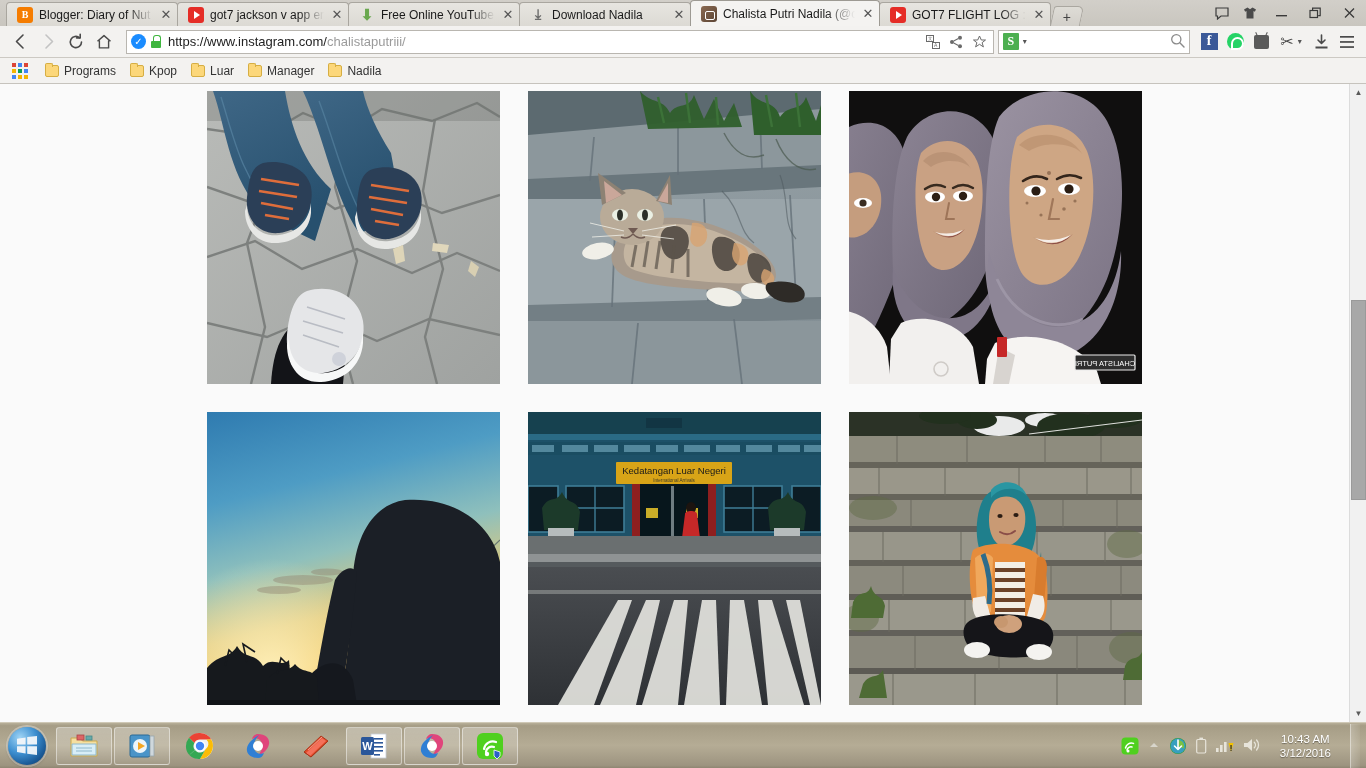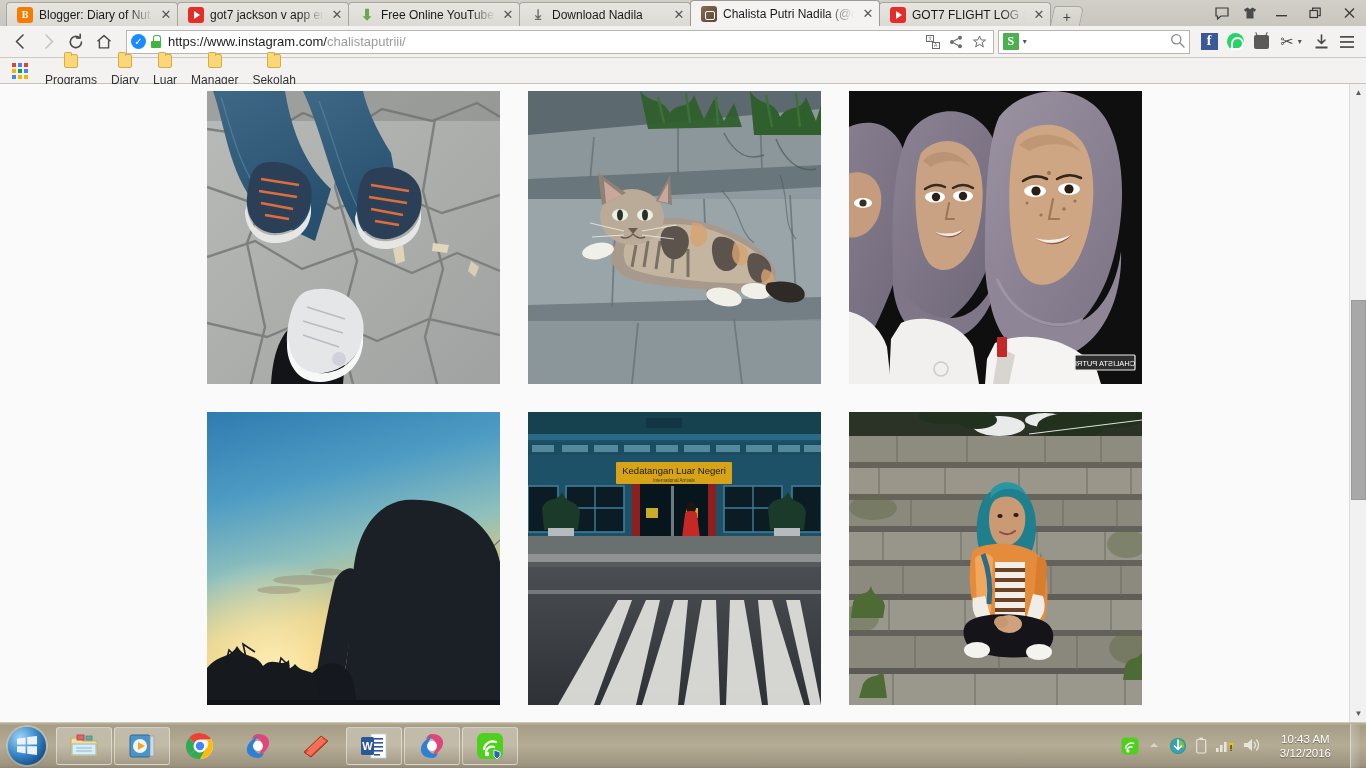--- a/index.html
+++ b/index.html
@@ -211,21 +211,21 @@
     font-size: 12px; color: #333;
   }
   .bm-apps {
     width: 16px; height: 16px; margin: 0 10px 0 6px;
     display: grid; grid-template-columns: repeat(3, 4px);
     grid-template-rows: repeat(3, 4px); gap: 2px; flex: 0 0 16px;
   }
   .bm-apps i { display: block; width: 4px; height: 4px; }
   .bm-item {
     display: flex; align-items: center; gap: 5px;
-    padding: 2px 7px; cursor: pointer; white-space: nowrap; flex-direction: column;
+    padding: 2px 7px; cursor: pointer; white-space: nowrap;
   }
   .folder {
     width: 14px; height: 12px; flex: 0 0 14px;
     background: #fcd77a; border: 1px solid #d6ae43;
     border-radius: 1px 2px 2px 2px; position: relative;
   }
   .folder::before {
     content:""; position:absolute; left:-1px; top:-3px;
     width: 6px; height: 3px; background: #fcd77a;
     border: 1px solid #d6ae43; border-bottom: none; border-radius: 2px 2px 0 0;
@@ -507,33 +507,33 @@
       <i style="background:#4285f4"></i>
         <i style="background:#f4b400"></i>
         <i style="background:#f4b400"></i>
     </div>
     <div class="bm-item">
       <span class="folder"></span>
       <span>Programs</span>
     </div>
     <div class="bm-item">
       <span class="folder"></span>
-      <span>Diary</span>
+      <span>Kpop</span>
     </div>
     <div class="bm-item">
       <span class="folder"></span>
       <span>Luar</span>
     </div>
     <div class="bm-item">
       <span class="folder"></span>
       <span>Manager</span>
     </div>
     <div class="bm-item">
       <span class="folder"></span>
-      <span>Sekolah</span>
+      <span>Nadila</span>
     </div>
   </div>
 
   <div class="content">
 
     <div class="grid">
 
       <div class="cell">
         <svg viewBox="0 0 293 293" preserveAspectRatio="xMidYMid slice">
           <defs>

